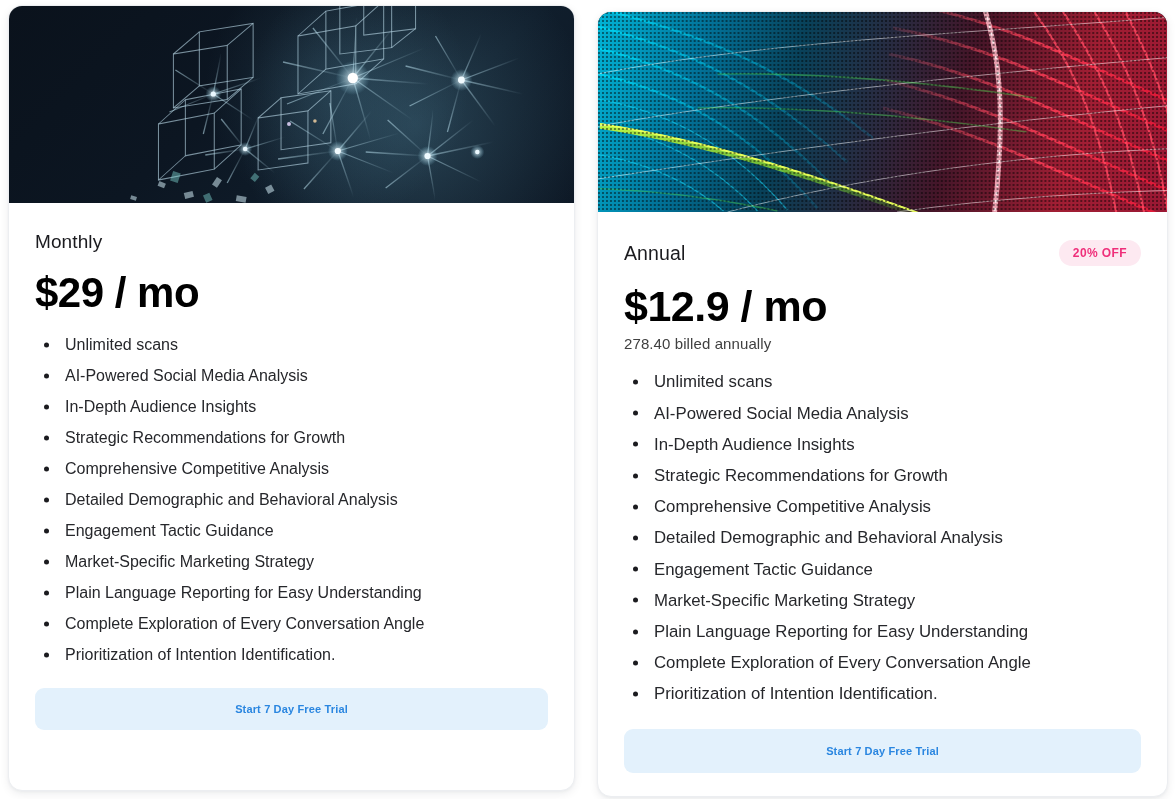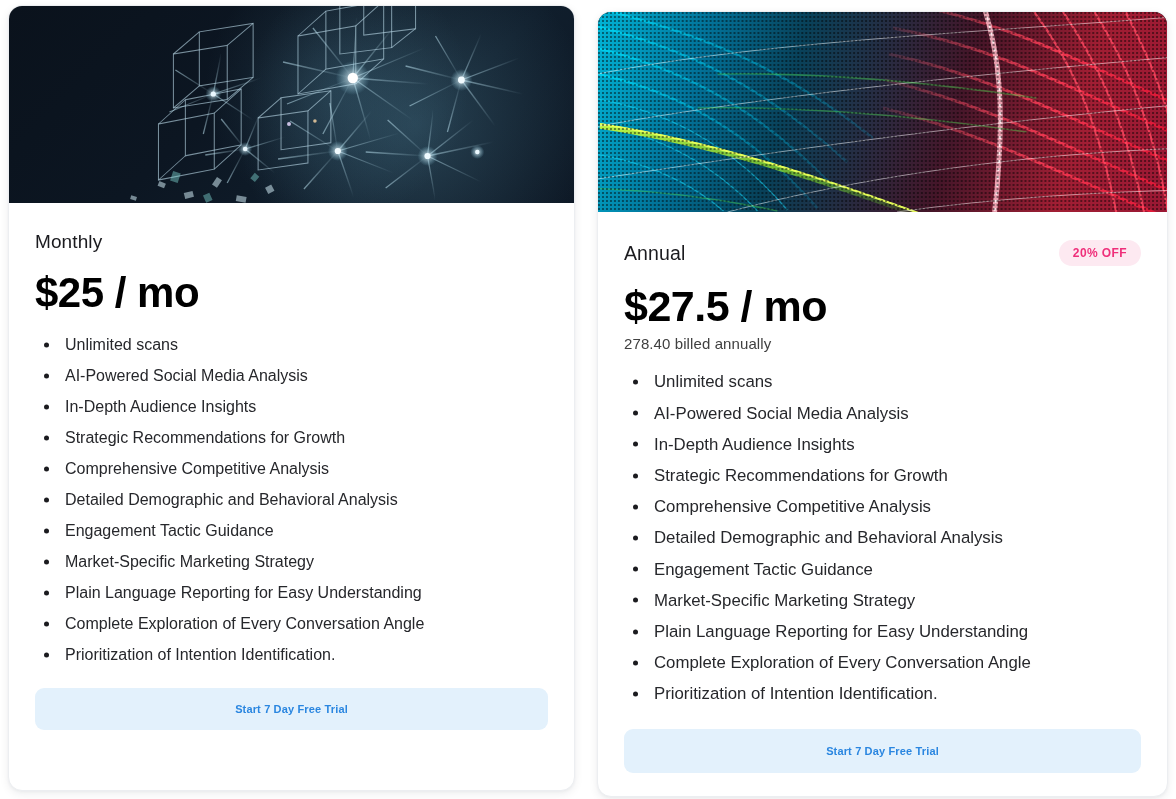--- a/index.html
+++ b/index.html
@@ -329,21 +329,21 @@
           <rect x="244" y="168" width="6" height="7" transform="rotate(40 247 171)"></rect>
         </g>
       </svg>
     </div>
 
     <div class="body">
       <div class="plan-head">
         <div class="plan-name">Monthly</div>
       </div>
 
-      <div class="price">$25 / mo</div>
+      <div class="price">$29 / mo</div>
 
       <ul class="features" id="features-monthly">
           <li>Unlimited scans</li>
           <li>AI-Powered Social Media Analysis</li>
           <li>In-Depth Audience Insights</li>
           <li>Strategic Recommendations for Growth</li>
           <li>Comprehensive Competitive Analysis</li>
           <li>Detailed Demographic and Behavioral Analysis</li>
           <li>Engagement Tactic Guidance</li>
           <li>Market-Specific Marketing Strategy</li>
@@ -434,21 +434,21 @@
         <rect x="0" y="0" width="571" height="200" fill="url(#dots)"></rect>
       </svg>
     </div>
 
     <div class="body">
       <div class="plan-head">
         <div class="plan-name">Annual</div>
         <div class="badge">20% OFF</div>
       </div>
 
-      <div class="price">$27.5 / mo</div>
+      <div class="price">$12.9 / mo</div>
       <div class="billed-note">278.40 billed annually</div>
 
       <ul class="features" id="features-annual">
           <li>Unlimited scans</li>
           <li>AI-Powered Social Media Analysis</li>
           <li>In-Depth Audience Insights</li>
           <li>Strategic Recommendations for Growth</li>
           <li>Comprehensive Competitive Analysis</li>
           <li>Detailed Demographic and Behavioral Analysis</li>
           <li>Engagement Tactic Guidance</li>

